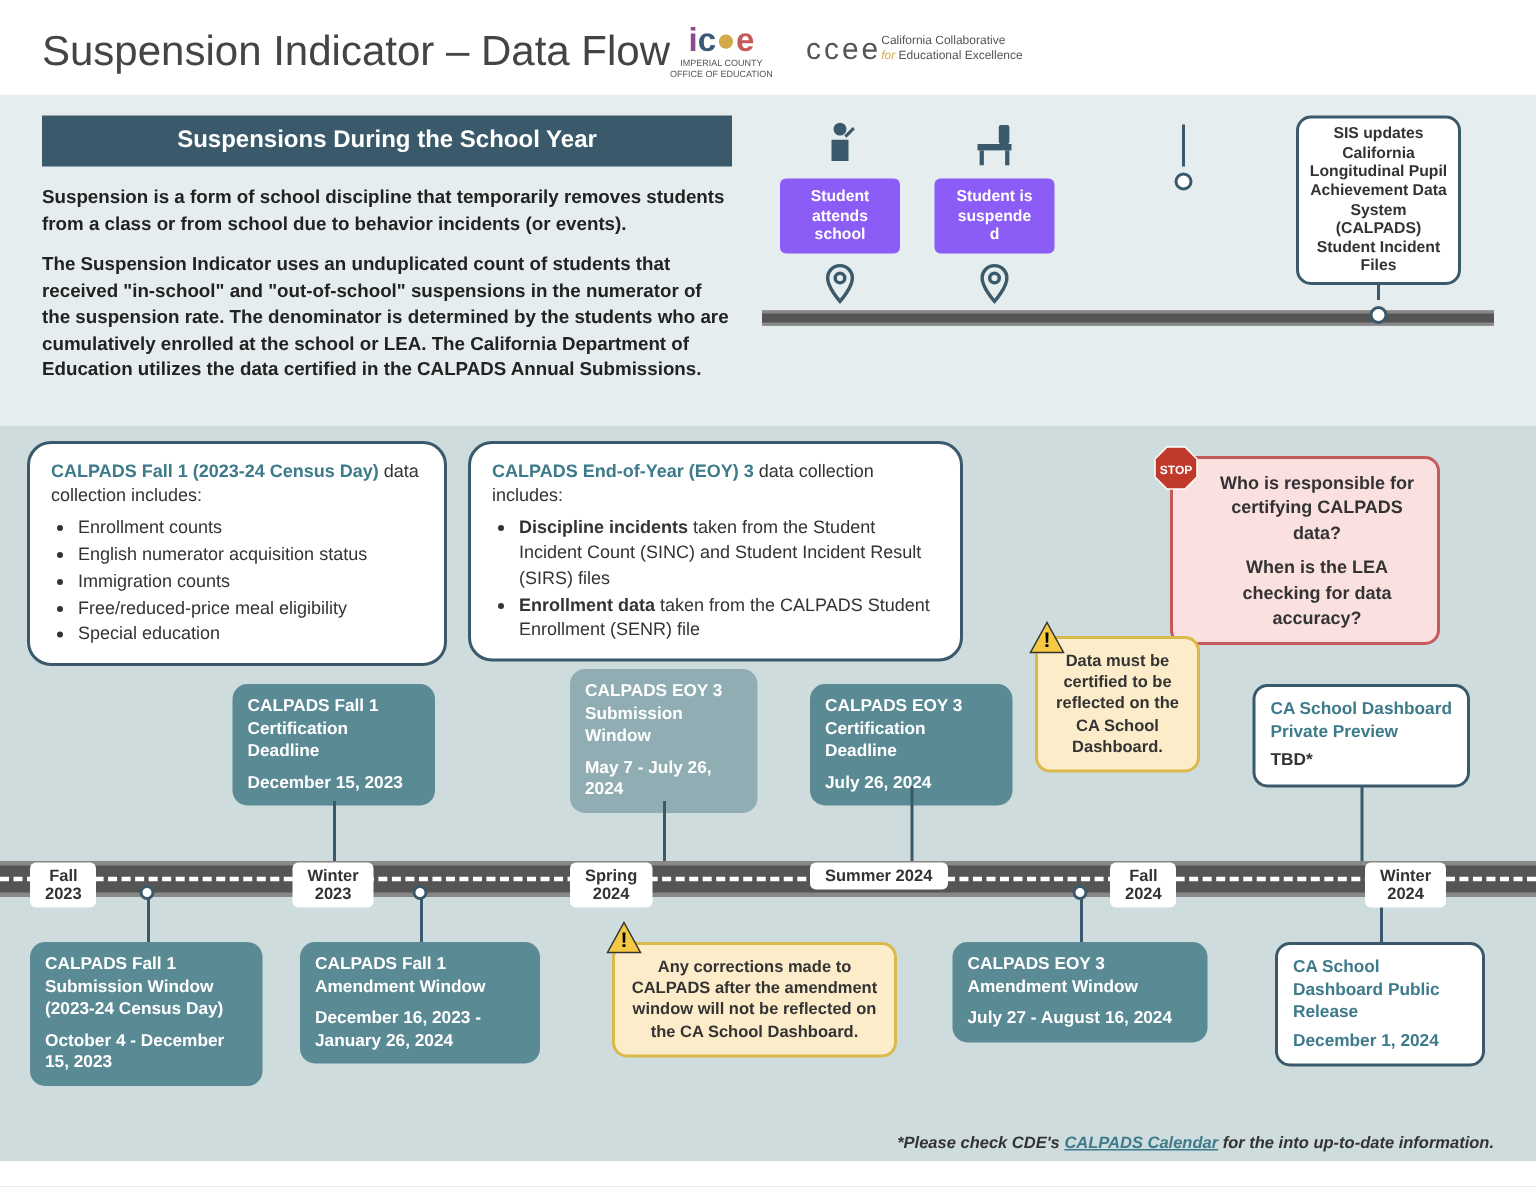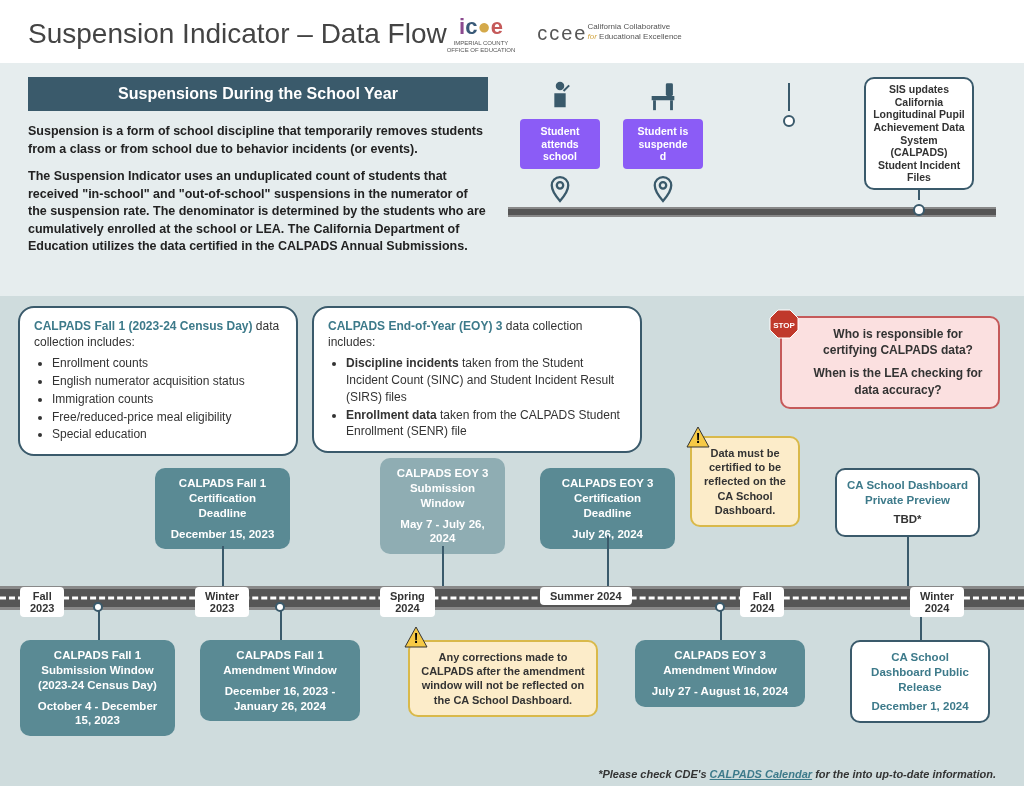--- a/index.html
+++ b/index.html
@@ -11,21 +11,21 @@
 .logo-icoe-top{display:flex;align-items:baseline;font-weight:700}
 .logo-icoe-top .i{color:#8b4a8f;font-size:22px}
 .logo-icoe-top .c{color:#3a5a78;font-size:22px}
 .logo-icoe-top .o{color:#d4a94a;font-size:22px}
 .logo-icoe-top .e{color:#c55a5a;font-size:22px}
 .logo-icoe-sub{font-size:6px;color:#555;text-align:center;line-height:1.1}
 .logo-ccee{display:flex;flex-direction:row}
 .logo-ccee-top{font-size:20px;letter-spacing:2px;color:#555;font-weight:400}
 .logo-ccee-sub{font-size:8px;color:#555;line-height:1.2}
 .logo-ccee-sub .for{color:#d4a94a;font-style:italic}
-.section-top{background:#e6edee;padding:14px 28px 30px;display:flex;gap:20px}
+.section-top{background:#e6edee;padding:14px 28px 18px;display:flex;gap:20px}
 .left-col{width:460px}
 .banner{background:#3a5a6b;color:#fff;text-align:center;padding:8px 12px;font-size:16px;font-weight:600;margin-bottom:12px}
 .para{font-size:12.5px;line-height:1.4;color:#222;margin-bottom:10px;font-weight:600}
 .right-col{flex:1;position:relative;padding-top:0}
 .mini-timeline{position:relative;height:170px}
 .mini-road{position:absolute;top:130px;left:0;right:0;height:10px;background:#555;border-top:2px solid #888;border-bottom:2px solid #888}
 .mini-item{position:absolute;text-align:center;font-size:10.5px;font-weight:600;line-height:1.2}
 .mini-icon{width:38px;height:38px;margin:0 auto 4px;display:flex;align-items:center;justify-content:center;color:#3a5a6b}
 .mini-box{background:#8b5cf6;color:#fff;border-radius:4px;padding:6px 8px;width:80px}
 .mini-box-white{background:#fff;border:2px solid #3a5a6b;border-radius:10px;padding:4px 6px;color:#333;width:105px}
@@ -36,21 +36,21 @@
 .info-box{position:absolute;background:#fff;border:2px solid #3a5a6b;border-radius:16px;padding:10px 14px;font-size:12px;line-height:1.4}
 .info-box .hd{font-weight:700;color:#3d7a8a}
 .info-box ul{margin:4px 0 0 18px}
 .info-box li{margin-bottom:1px}
 .alert-box{position:absolute;background:#fcecc9;border:2px solid #d9b94a;border-radius:10px;padding:8px 10px;font-size:11px;text-align:center;font-weight:600;color:#333;line-height:1.3}
 .stop-box{position:absolute;background:#fbe0e0;border:2px solid #c55a5a;border-radius:10px;padding:8px 12px 8px 28px;font-size:12px;font-weight:600;color:#333;line-height:1.4;text-align:center}
 .stop-sign{position:absolute;left:-14px;top:-10px;width:32px;height:32px}
 .road{position:absolute;top:290px;left:0;right:0;height:24px;background:#555;border-top:3px solid #888;border-bottom:3px solid #888}
 .road-dash{position:absolute;top:50%;left:0;right:0;height:0;border-top:3px dashed #fff;transform:translateY(-50%)}
 .season{position:absolute;top:291px;background:#fff;border-radius:4px;padding:3px 10px;font-size:11px;font-weight:700;z-index:2;text-align:center}
-.tl-box{position:absolute;border-radius:10px;padding:8px 10px;font-size:11.5px;font-weight:700;text-align:center;line-height:1.3}
+.tl-box{position:absolute;border-radius:10px;padding:8px 10px;font-size:11.5px;font-weight:700;line-height:1.3}
 .teal{background:#5a8a94;color:#fff}
 .teal-lt{background:#8fadb3;color:#fff}
 .white-box{background:#fff;border:2px solid #3a5a6b;color:#333}
 .white-box .hd2{color:#3d7a8a}
 .connector{position:absolute;width:2px;background:#3a5a6b}
 .connector-dot{position:absolute;width:10px;height:10px;background:#fff;border:2px solid #3a5a6b;border-radius:50%;transform:translateX(-50%)}
 .footnote{position:absolute;bottom:6px;right:28px;font-size:11px;font-style:italic;font-weight:600}
 .footnote a{color:#3d7a8a;text-decoration:underline}
 .warn-tri{position:absolute;width:24px;height:22px}
 </style>
@@ -144,21 +144,21 @@
   </div>
 
   <div class="info-box" style="left:312px;top:10px;width:330px">
     <span class="hd">CALPADS End-of-Year (EOY) 3</span><span> data collection includes:</span>
     <ul>
       <li><b>Discipline incidents</b><span> taken from the Student Incident Count (SINC) and Student Incident Result (SIRS) files</span></li>
       <li><b>Enrollment data</b><span> taken from the CALPADS Student Enrollment (SENR) file</span></li>
     </ul>
   </div>
 
-  <div class="stop-box" style="left:780px;top:20px;width:220px">
+  <div class="stop-box" style="left:780px;top:20px;width:180px">
     <div class="stop-sign"><svg width="32" height="32" viewBox="0 0 32 32">
           <polygon points="10,2 22,2 30,10 30,22 22,30 10,30 2,22 2,10" fill="#c0392b" stroke="#fff" stroke-width="1"></polygon>
           <text x="16" y="20" font-size="8" fill="#fff" text-anchor="middle" font-weight="bold">STOP</text>
         </svg></div>
     <div>Who is responsible for certifying CALPADS data?</div>
     <div style="margin-top:6px">When is the LEA checking for data accuracy?</div>
   </div>
 
   <div class="alert-box" style="left:690px;top:140px;width:110px">
     Data must be certified to be reflected on the<br>CA School Dashboard.

